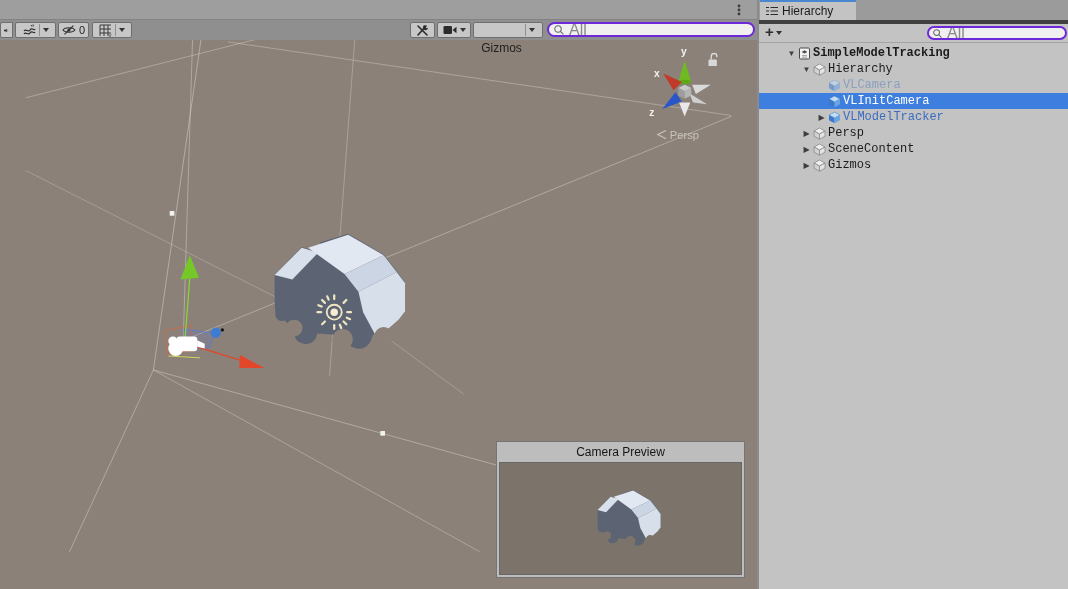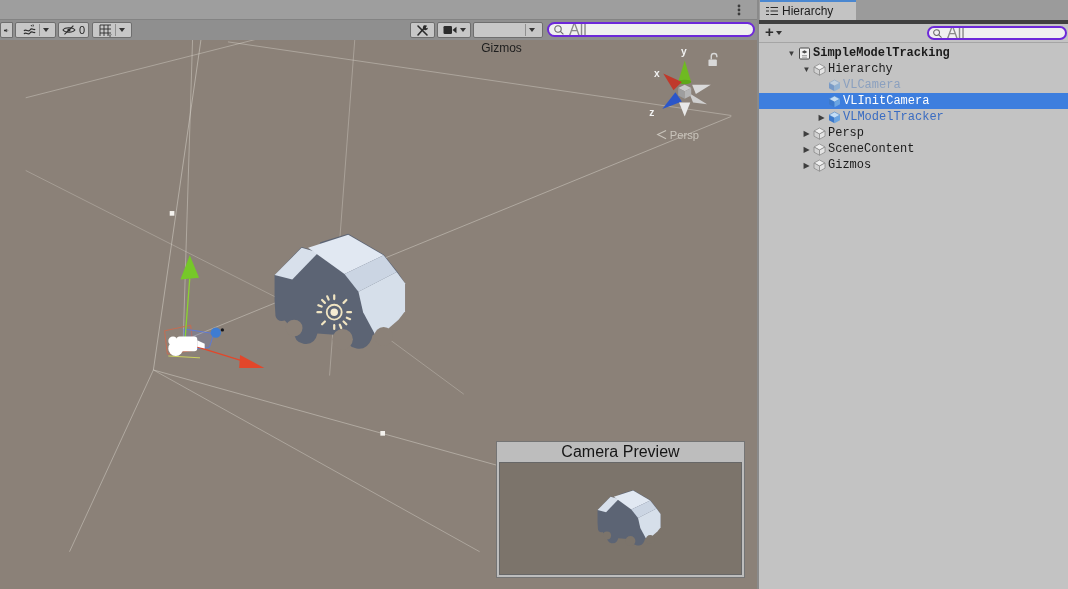--- a/index.html
+++ b/index.html
@@ -21,21 +21,21 @@
   .search{position:absolute;border:2px solid #6d28d9;border-radius:8px;background:#F0F0F0;
           font-size:16px;color:#333;outline:none;box-sizing:border-box;
           font-family:"Liberation Sans",sans-serif;}
   .search::placeholder{color:#8a8a8a;}
   .mag{position:absolute;pointer-events:none;}
   #scene-canvas{position:absolute;left:0;top:40px;}
 
   
   .preview{position:absolute;left:496px;top:441px;width:249px;height:137px;background:#BDBDBD;
            border:1px solid #747474;box-sizing:border-box;z-index:6;}
-  .preview-title{height:20px;line-height:20px;text-align:center;font-size:16px;color:#161616;}
+  .preview-title{height:20px;line-height:20px;text-align:center;font-size:12px;color:#161616;}
   .preview-body{position:absolute;left:2px;top:20px;right:2px;bottom:2px;background:#7C746B;
                 border:1px solid #676767;overflow:hidden;}
 
   
   .hier{position:absolute;left:757px;top:0;width:311px;height:589px;background:#C3C3C3;
         border-left:2px solid #8A8A8A;box-sizing:border-box;}
   .hier-tabs{position:relative;height:20px;background:#9B9B9B;border-bottom:4px solid #404040;}
   .hier-tab{position:absolute;left:1px;top:0;width:96px;height:20px;background:#C3C3C3;
             border-top:2px solid #4A87D0;display:flex;align-items:center;gap:4px;
             font-size:12px;color:#1c1c1c;padding-left:6px;box-sizing:border-box;}

